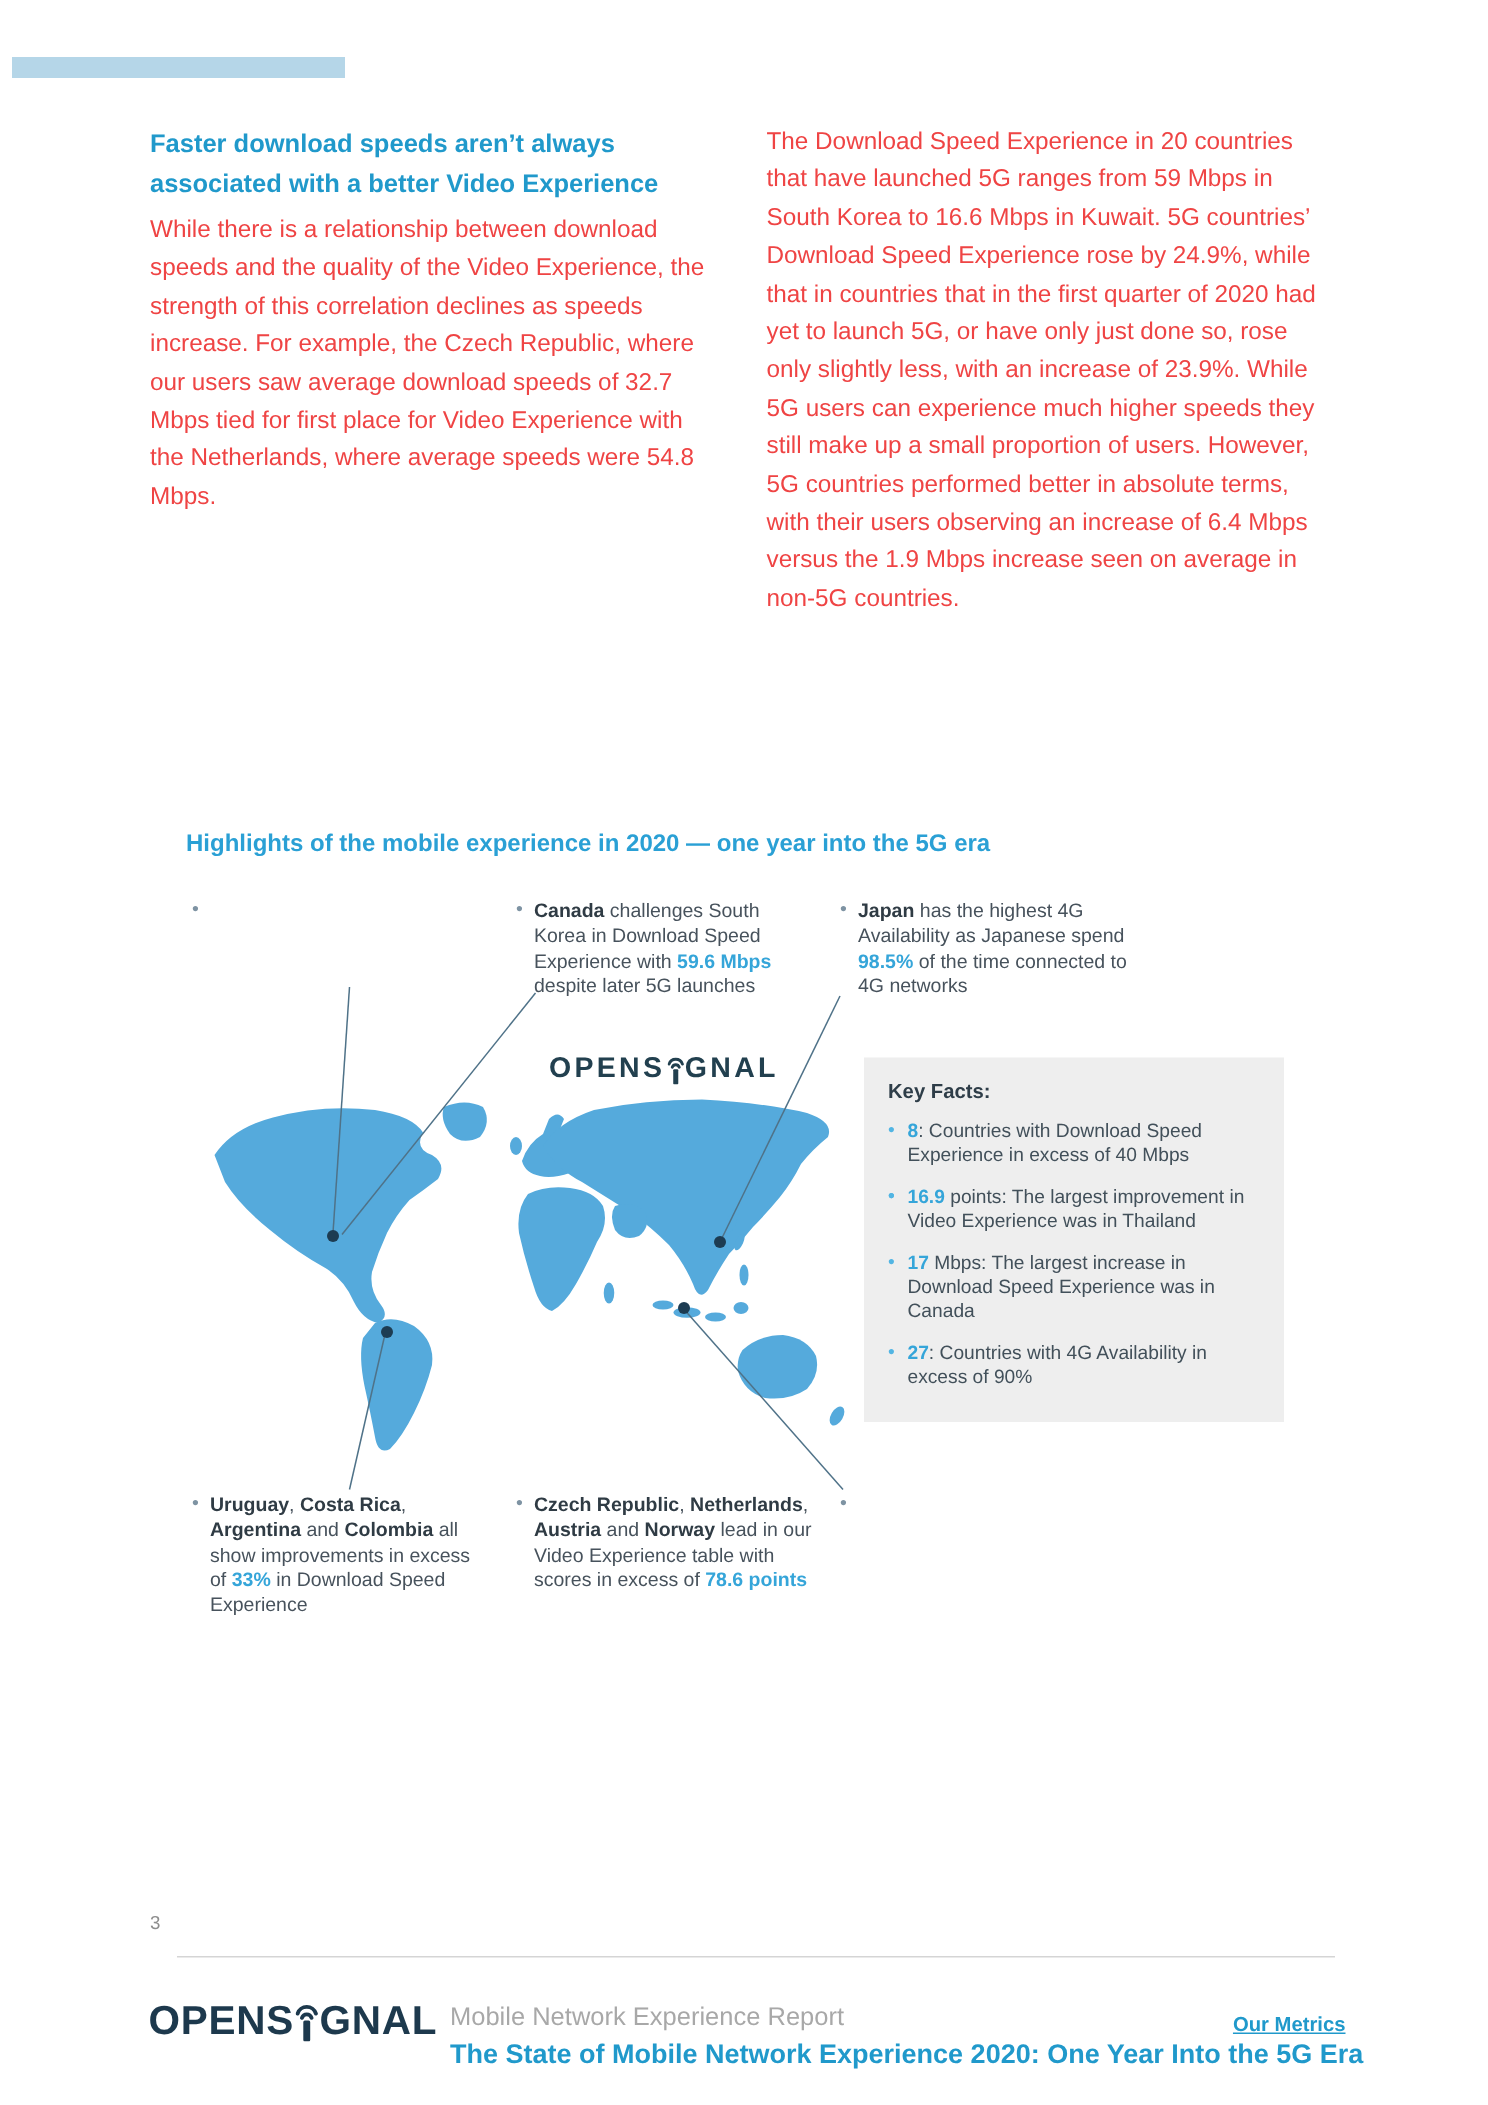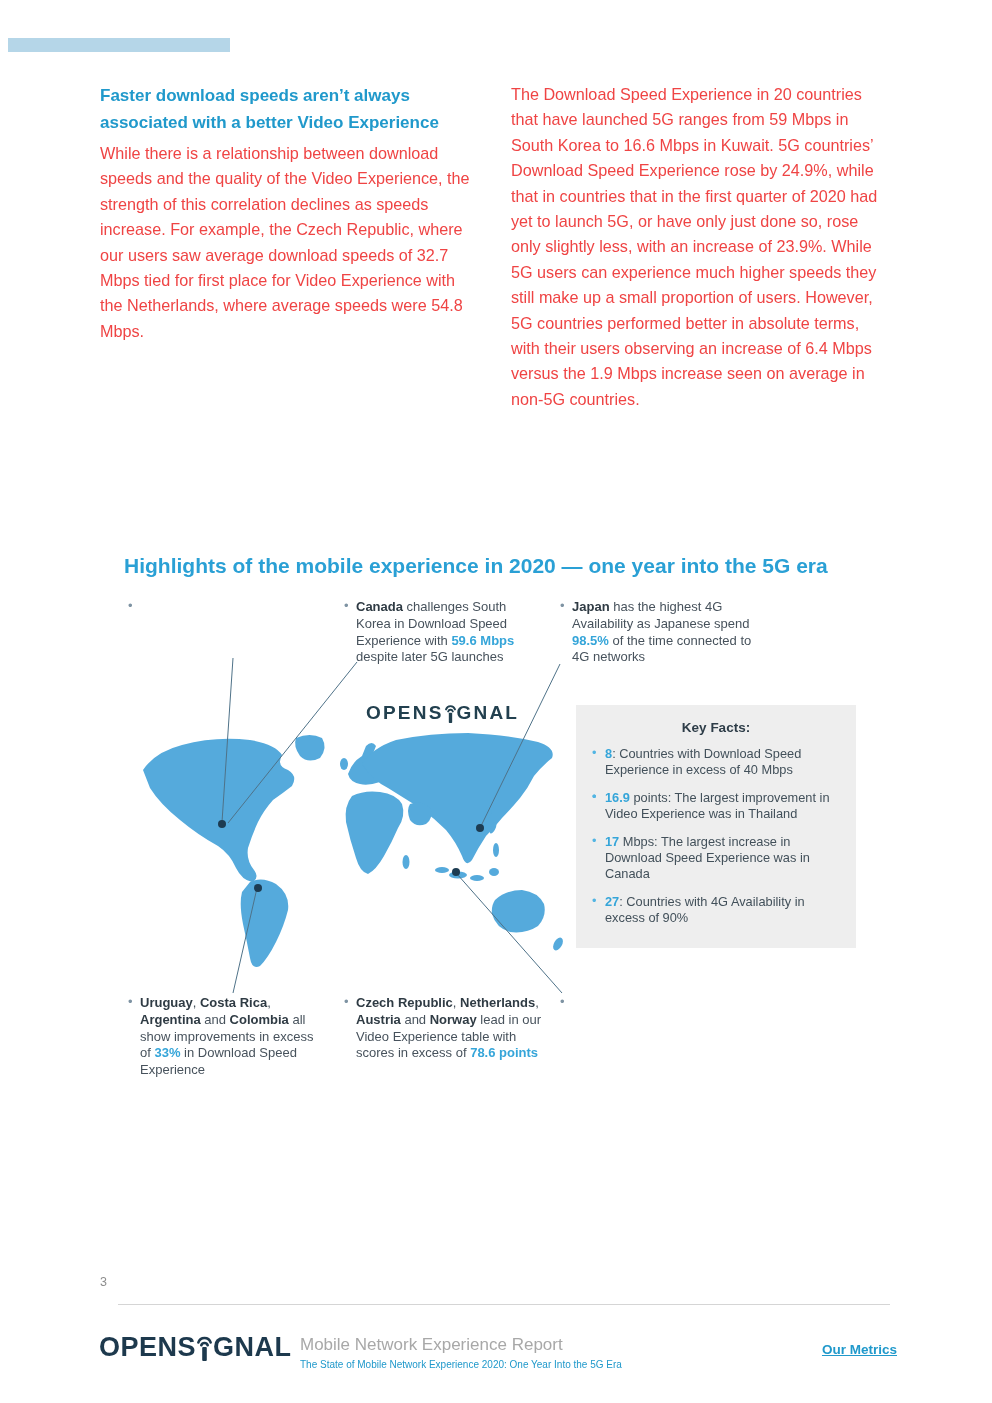--- a/index.html
+++ b/index.html
@@ -10,21 +10,21 @@
 
   
   .col{position:absolute;top:82px;}
   .col-left{left:100px;width:372px;}
   .col-right{left:511px;width:378px;}
   .col h2{font-size:17px;line-height:27px;color:#2099cb;margin:0 0 5px 0;font-weight:700;}
   .col p{font-size:16.2px;line-height:25.4px;color:#ef4444;margin:0;}
 
   
   .infographic{position:absolute;left:100px;top:552px;width:780px;height:548px;}
-  .ig-title{position:absolute;left:24px;top:2px;margin:0;font-size:21px;font-weight:700;
+  .ig-title{position:absolute;left:24px;top:2px;margin:0;font-size:16px;font-weight:700;
             color:#2aa0d5;white-space:nowrap;}
   .map-svg{position:absolute;left:0;top:0;width:780px;height:545px;}
   .map-svg .land{fill:#55aadc;}
   .map-svg .connector{stroke:#4f7288;stroke-width:1;}
   .map-svg .mdot{fill:#1d3c52;}
 
   .map-logo{position:absolute;left:266px;top:150px;display:flex;align-items:flex-end;
             font-size:19px;font-weight:700;letter-spacing:2.2px;color:#22404f;}
   .map-logo svg{margin:0 1px 1px 1px;}
 
@@ -35,35 +35,35 @@
   .tb2{left:458px;top:47px;width:206px;}
   .bb0{left:26px;top:443px;width:188px;}
   .bb1{left:242px;top:443px;width:204px;}
   .bb2{left:458px;top:443px;width:220px;}
 
   .seg-bold{font-weight:700;color:#2f3b44;}
   .seg-boldblue{font-weight:700;color:#35a5d9;}
 
   .key-facts{position:absolute;left:476px;top:153px;width:280px;min-height:243px;background:#eeeeee;
              padding:15px 16px 10px 16px;box-sizing:border-box;}
-  .key-facts h4{margin:0 0 11px 0;font-size:13.5px;color:#2e3d48;font-weight:700;text-align:center;}
+  .key-facts h4{margin:0 0 11px 0;font-size:13.5px;color:#2e3d48;font-weight:700;}
   .key-facts ul{margin:0;padding:0;list-style:none;}
   .key-facts li{position:relative;font-size:12.8px;line-height:16.4px;color:#42505a;
                 margin-bottom:11px;padding-left:13px;}
   .kmark{position:absolute;left:0;top:-1px;color:#52b5e3;}
 
   
   .page-num{position:absolute;left:100px;top:1275px;font-size:12.5px;color:#8d8d8d;}
   .footer-rule{position:absolute;left:118px;top:1304px;width:772px;height:1px;background:#d5d5d5;}
   .footer-logo{position:absolute;left:99px;top:1332px;display:flex;align-items:flex-end;
                font-weight:800;font-size:27px;letter-spacing:.5px;color:#1d394d;}
   .footer-logo svg{margin:0 1px 2px 1px;}
   .footer-meta{position:absolute;left:300px;top:1335px;}
   .report-type{font-size:17px;color:#a8a8a8;margin-bottom:4px;}
-  .report-title{font-size:10px;font-weight:400;color:#2099cb;}
+  .report-title{font-size:18px;font-weight:700;color:#2099cb;}
   .metrics-link{position:absolute;right:95px;top:1342px;font-size:13.5px;font-weight:700;
                 color:#2099cb;text-decoration:underline;cursor:pointer;}
 </style>
 </head>
 <body>
 
 <div class="page">
 
   <div class="top-bar"></div>
 

